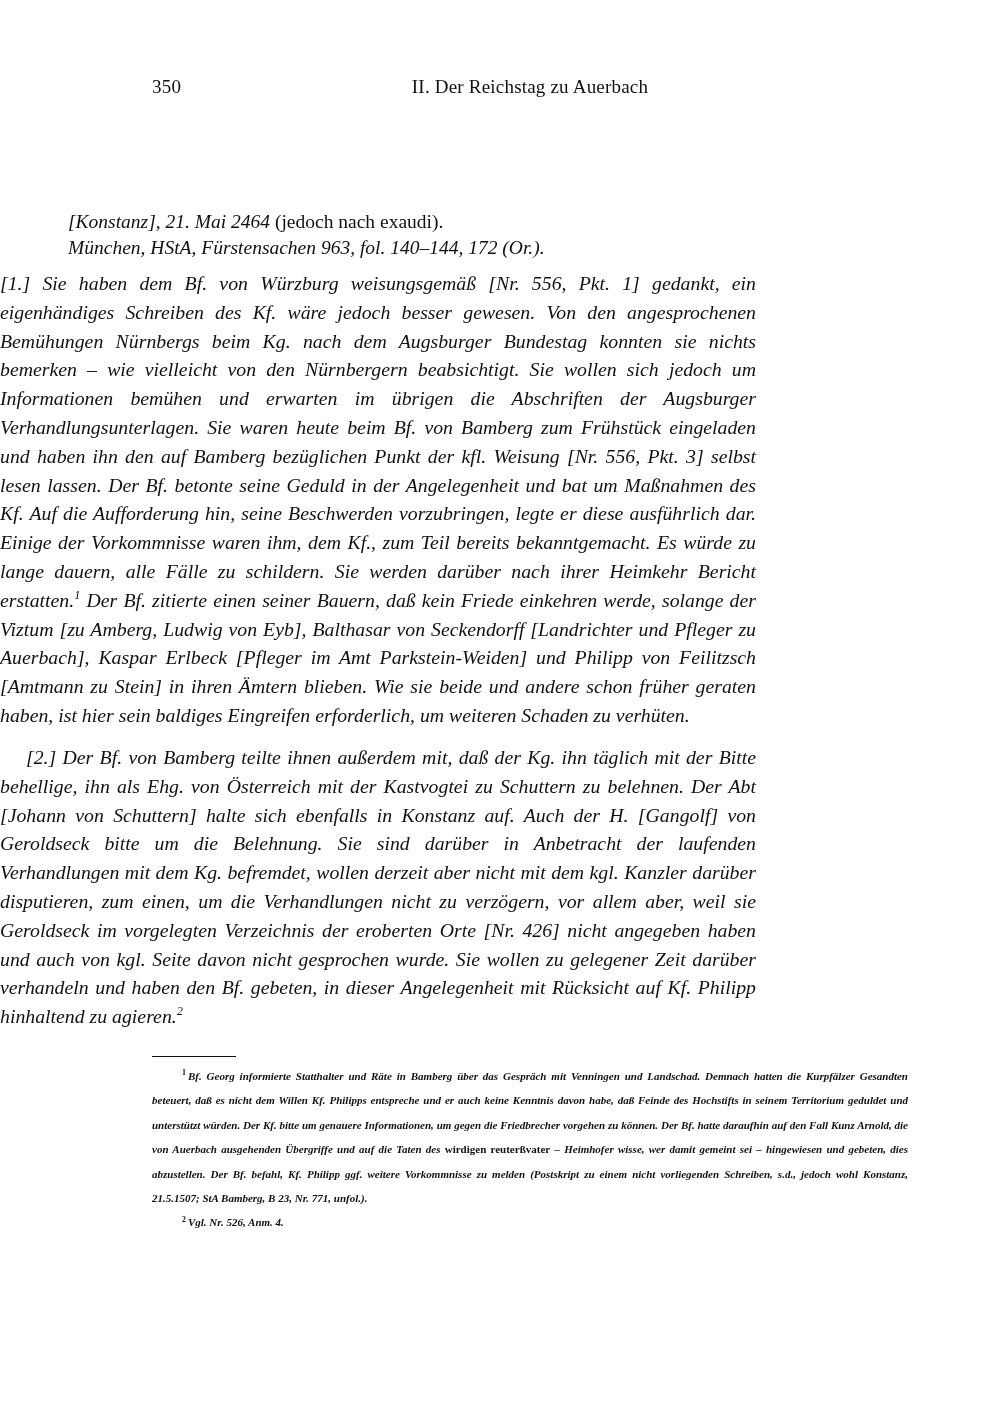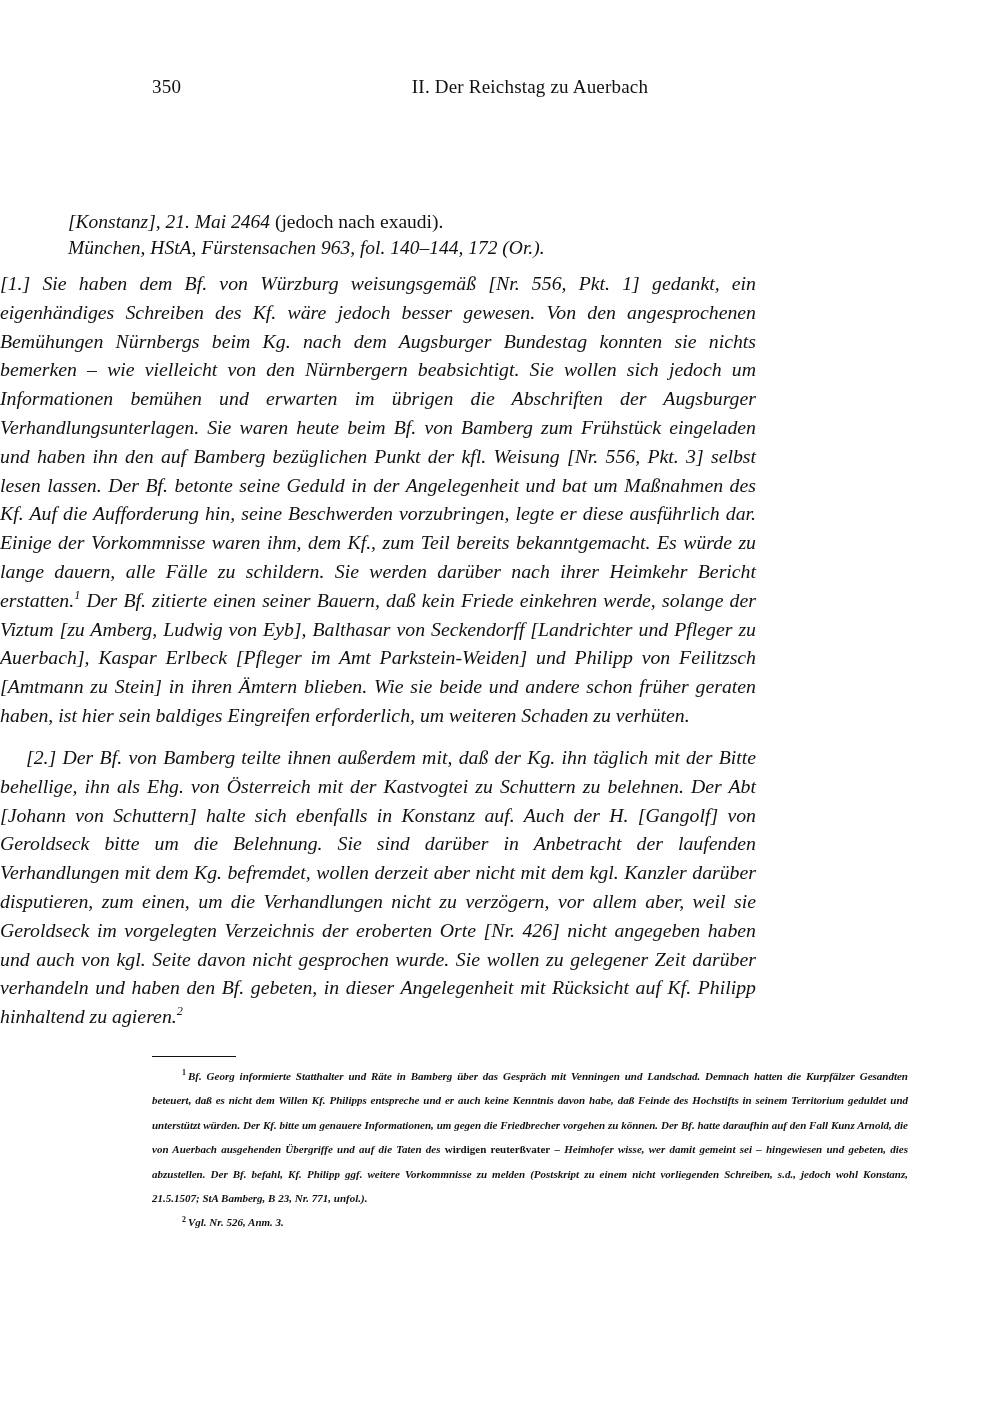--- a/index.html
+++ b/index.html
@@ -146,16 +146,16 @@
 
   <div class="body-p" id="para1"><span>[1.] Sie haben dem Bf. von Würzburg weisungsgemäß [Nr. 556, Pkt. 1] gedankt, ein eigenhändiges Schreiben des Kf. wäre jedoch besser gewesen. Von den angesprochenen Bemühungen Nürnbergs beim Kg. nach dem Augsburger Bundestag konnten sie nichts bemerken – wie vielleicht von den Nürnbergern beabsichtigt. Sie wollen sich jedoch um Informationen bemühen und erwarten im übrigen die Abschriften der Augsburger Verhandlungsunterlagen. Sie waren heute beim Bf. von Bamberg zum Frühstück eingeladen und haben ihn den auf Bamberg bezüglichen Punkt der kfl. Weisung [Nr. 556, Pkt. 3] selbst lesen lassen. Der Bf. betonte seine Geduld in der Angelegenheit und bat um Maßnahmen des Kf. Auf die Aufforderung hin, seine Beschwerden vorzubringen, legte er diese ausführlich dar. Einige der Vorkommnisse waren ihm, dem Kf., zum Teil bereits bekanntgemacht. Es würde zu lange dauern, alle Fälle zu schildern. Sie werden darüber nach ihrer Heimkehr Bericht erstatten.</span><sup class="fnref">1</sup><span> Der Bf. zitierte einen seiner Bauern, daß kein Friede einkehren werde, solange der Viztum [zu Amberg, Ludwig von Eyb], Balthasar von Seckendorff [Landrichter und Pfleger zu Auerbach], Kaspar Erlbeck [Pfleger im Amt Parkstein-Weiden] und Philipp von Feilitzsch [Amtmann zu Stein] in ihren Ämtern blieben. Wie sie beide und andere schon früher geraten haben, ist hier sein baldiges Eingreifen erforderlich, um weiteren Schaden zu verhüten.</span></div>
 
   <div class="body-p indent" id="para2"><span>[2.] Der Bf. von Bamberg teilte ihnen außerdem mit, daß der Kg. ihn täglich mit der Bitte behellige, ihn als Ehg. von Österreich mit der Kastvogtei zu Schuttern zu belehnen. Der Abt [Johann von Schuttern] halte sich ebenfalls in Konstanz auf. Auch der H. [Gangolf] von Geroldseck bitte um die Belehnung. Sie sind darüber in Anbetracht der laufenden Verhandlungen mit dem Kg. befremdet, wollen derzeit aber nicht mit dem kgl. Kanzler darüber disputieren, zum einen, um die Verhandlungen nicht zu verzögern, vor allem aber, weil sie Geroldseck im vorgelegten Verzeichnis der eroberten Orte [Nr. 426] nicht angegeben haben und auch von kgl. Seite davon nicht gesprochen wurde. Sie wollen zu gelegener Zeit darüber verhandeln und haben den Bf. gebeten, in dieser Angelegenheit mit Rücksicht auf Kf. Philipp hinhaltend zu agieren.</span><sup class="fnref">2</sup><span></span></div>
 
   <div class="fnrule"></div>
 
   <div class="footnotes">
     <div class="footnote"><span class="fnnum">1</span><span>Bf. Georg informierte Statthalter und Räte in Bamberg über das Gespräch mit Venningen und Landschad. Demnach hatten die Kurpfälzer Gesandten beteuert, daß es nicht dem Willen Kf. Philipps entspreche und er auch keine Kenntnis davon habe, daß Feinde des Hochstifts in seinem Territorium geduldet und unterstützt würden. Der Kf. bitte um genauere Informationen, um gegen die Friedbrecher vorgehen zu können. Der Bf. hatte daraufhin auf den Fall Kunz Arnold, die von Auerbach ausgehenden Übergriffe und auf die Taten des </span><span class="roman">wirdigen reuterßvater</span><span> – Heimhofer wisse, wer damit gemeint sei – hingewiesen und gebeten, dies abzustellen. Der Bf. befahl, Kf. Philipp ggf. weitere Vorkommnisse zu melden (Postskript zu einem nicht vorliegenden Schreiben, s.d., jedoch wohl Konstanz, 21.5.1507; StA Bamberg, B 23, Nr. 771, unfol.).</span></div>
 
-    <div class="footnote lastfn"><span class="fnnum">2</span><span>Vgl. Nr. 526, Anm. 3.</span></div>
+    <div class="footnote lastfn"><span class="fnnum">2</span><span>Vgl. Nr. 526, Anm. 4.</span></div>
   </div>
 
 </div>
 
 </body></html>

